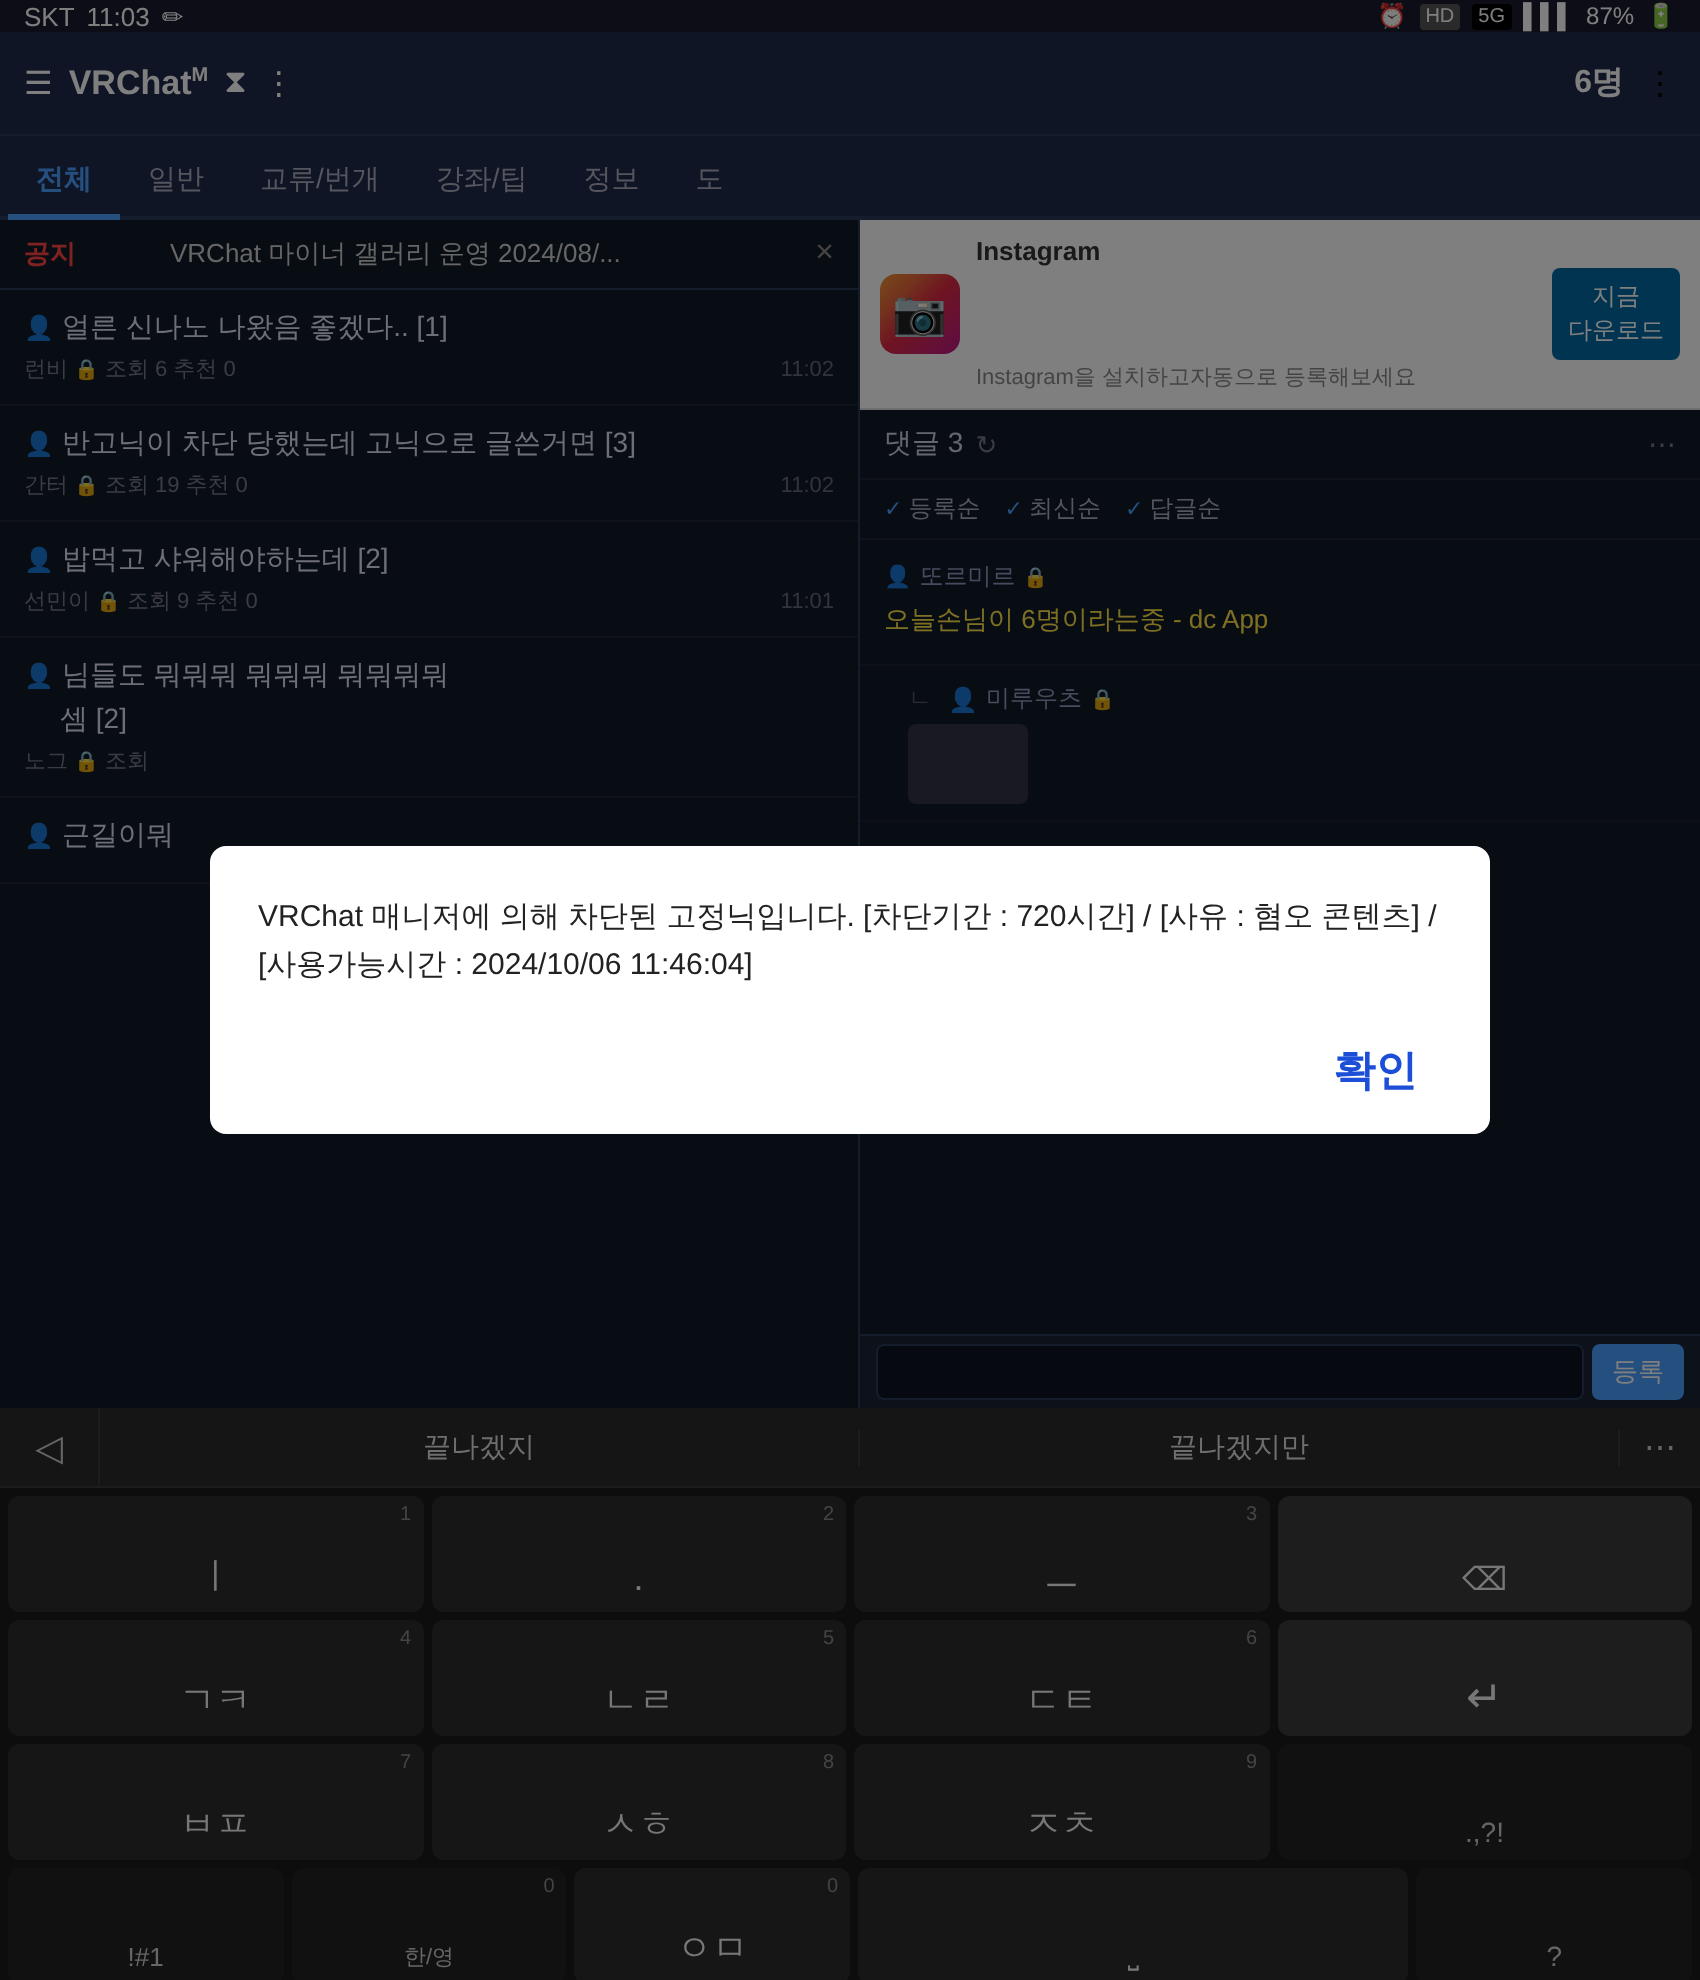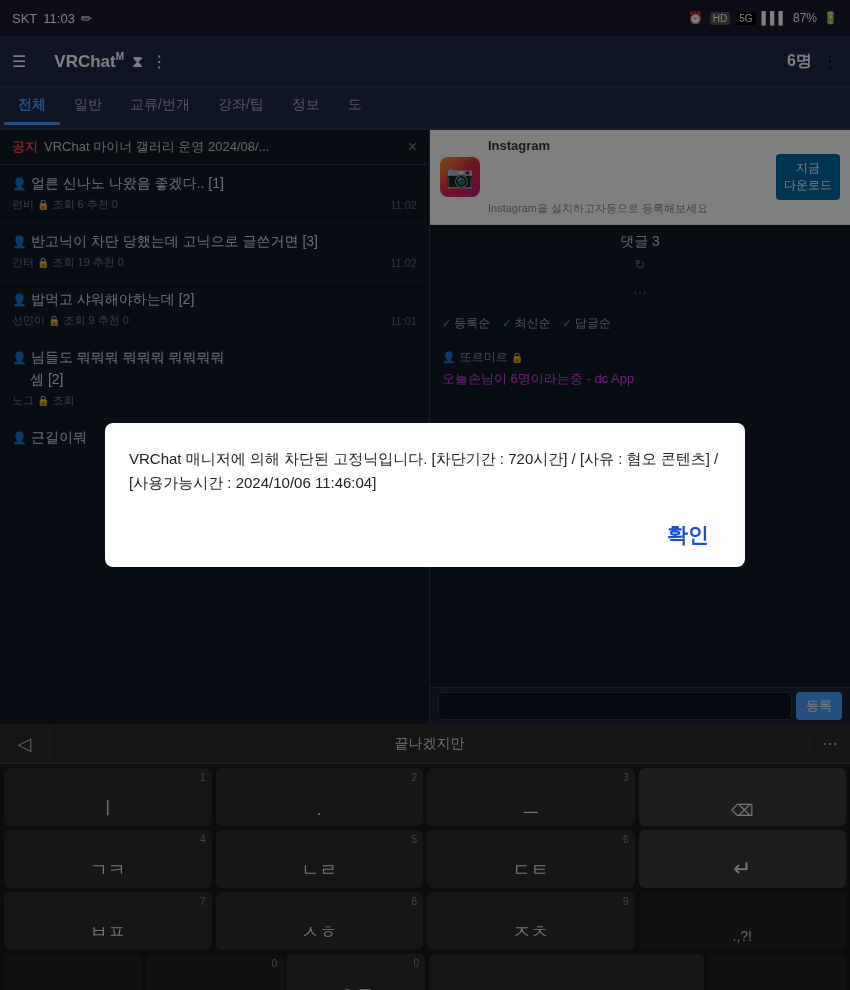--- a/index.html
+++ b/index.html
@@ -7,21 +7,21 @@
       width: 850px;
       height: 990px;
       background: #000;
       font-family: 'Malgun Gothic', 'Apple SD Gothic Neo', sans-serif;
       overflow: hidden;
       position: relative;
     }
 
     
     .status-bar {
-      height: 36px;
+      height: 16px;
       background: #1a1a2e;
       display: flex;
       align-items: center;
       justify-content: space-between;
       padding: 0 12px;
       color: #fff;
       font-size: 13px;
     }
     .status-left { display: flex; align-items: center; gap: 6px; }
     .status-right { display: flex; align-items: center; gap: 6px; font-size: 12px; }
@@ -30,31 +30,31 @@
     .app-header {
       height: 52px;
       background: #1e2a4a;
       display: flex;
       align-items: center;
       justify-content: space-between;
       padding: 0 12px;
       border-bottom: 1px solid #2a3a5a;
     }
     .header-left { display: flex; align-items: center; gap: 8px; color: #fff; font-size: 16px; }
-    .header-title { color: #fff; font-size: 17px; font-weight: bold; margin-left: 20px; }
+    .header-title { color: #fff; font-size: 17px; font-weight: bold; }
     .header-title sup { font-size: 10px; }
     .header-right { display: flex; align-items: center; gap: 10px; }
     .header-member { color: #fff; font-size: 16px; font-weight: bold; }
 
     
     .tab-bar {
       height: 42px;
       background: #1e2a4a;
       display: flex;
-      align-items: flex-start;
+      align-items: flex-end;
       padding: 0 4px;
       border-bottom: 2px solid #2a3a5a;
     }
     .tab-item {
       padding: 8px 14px;
       color: #aab;
       font-size: 14px;
       cursor: pointer;
       border-bottom: 3px solid transparent;
       margin-bottom: -2px;
@@ -82,20 +82,21 @@
     }
 
     
     .notice-bar {
       background: #111827;
       padding: 8px 12px;
       display: flex;
       align-items: center;
       justify-content: space-between;
       border-bottom: 1px solid #2a3a5a;
+      gap: 41px;
     }
     .notice-label {
       color: #ff4444;
       font-size: 13px;
       font-weight: bold;
       margin-right: 6px;
     }
     .notice-text { color: #ccc; font-size: 13px; flex: 1; white-space: nowrap; overflow: hidden; text-overflow: ellipsis; }
     .notice-close { color: #888; font-size: 16px; cursor: pointer; }
 
@@ -168,21 +169,20 @@
       text-align: center;
     }
 
     
     .comment-header {
       padding: 8px 12px;
       display: flex;
       align-items: center;
       gap: 6px;
       border-bottom: 1px solid #1e2535;
-      flex-direction: column;
     }
     .comment-count { color: #ccd; font-size: 14px; }
     .comment-icon { color: #778; font-size: 13px; }
     .sort-bar {
       padding: 6px 12px;
       display: flex;
       align-items: center;
       gap: 12px;
       border-bottom: 1px solid #1e2535;
     }
@@ -192,21 +192,21 @@
     
     .comment-item {
       padding: 10px 12px;
       border-bottom: 1px solid #1a2030;
     }
     .comment-user {
       display: flex; align-items: center; gap: 4px;
       color: #8899bb; font-size: 12px; margin-bottom: 4px;
     }
     .comment-user-icon { color: #4a7aaa; font-size: 11px; }
-    .comment-text { color: #d946ef; font-size: 13px; margin-bottom: 18px; }
+    .comment-text { color: #fde047; font-size: 13px; margin-bottom: 3px; }
     .comment-time { color: #556; font-size: 11px; }
     .comment-reply {
       padding: 8px 12px 8px 24px;
       border-bottom: 1px solid #1a2030;
     }
     .reply-indicator { color: #556; font-size: 12px; margin-right: 4px; }
     .reply-user {
       display: flex; align-items: center; gap: 4px;
       color: #8899bb; font-size: 12px; margin-bottom: 4px;
     }
@@ -549,20 +549,21 @@
   </div>
 </div>
 
 <div class="keyboard">
 
   <div class="suggestion-bar">
     <div class="suggestion-back">
       <span>◁</span>
     </div>
     <div class="suggestion-items">
+      <div class="suggestion-item">끝나겠지</div>
       <div class="suggestion-item">끝나겠지만</div>
     </div>
     <div class="suggestion-more">⋯</div>
   </div>
 
   <div class="keyboard-rows">
 
     <div class="key-row">
       <div class="key">
         <span class="key-num">1</span>

